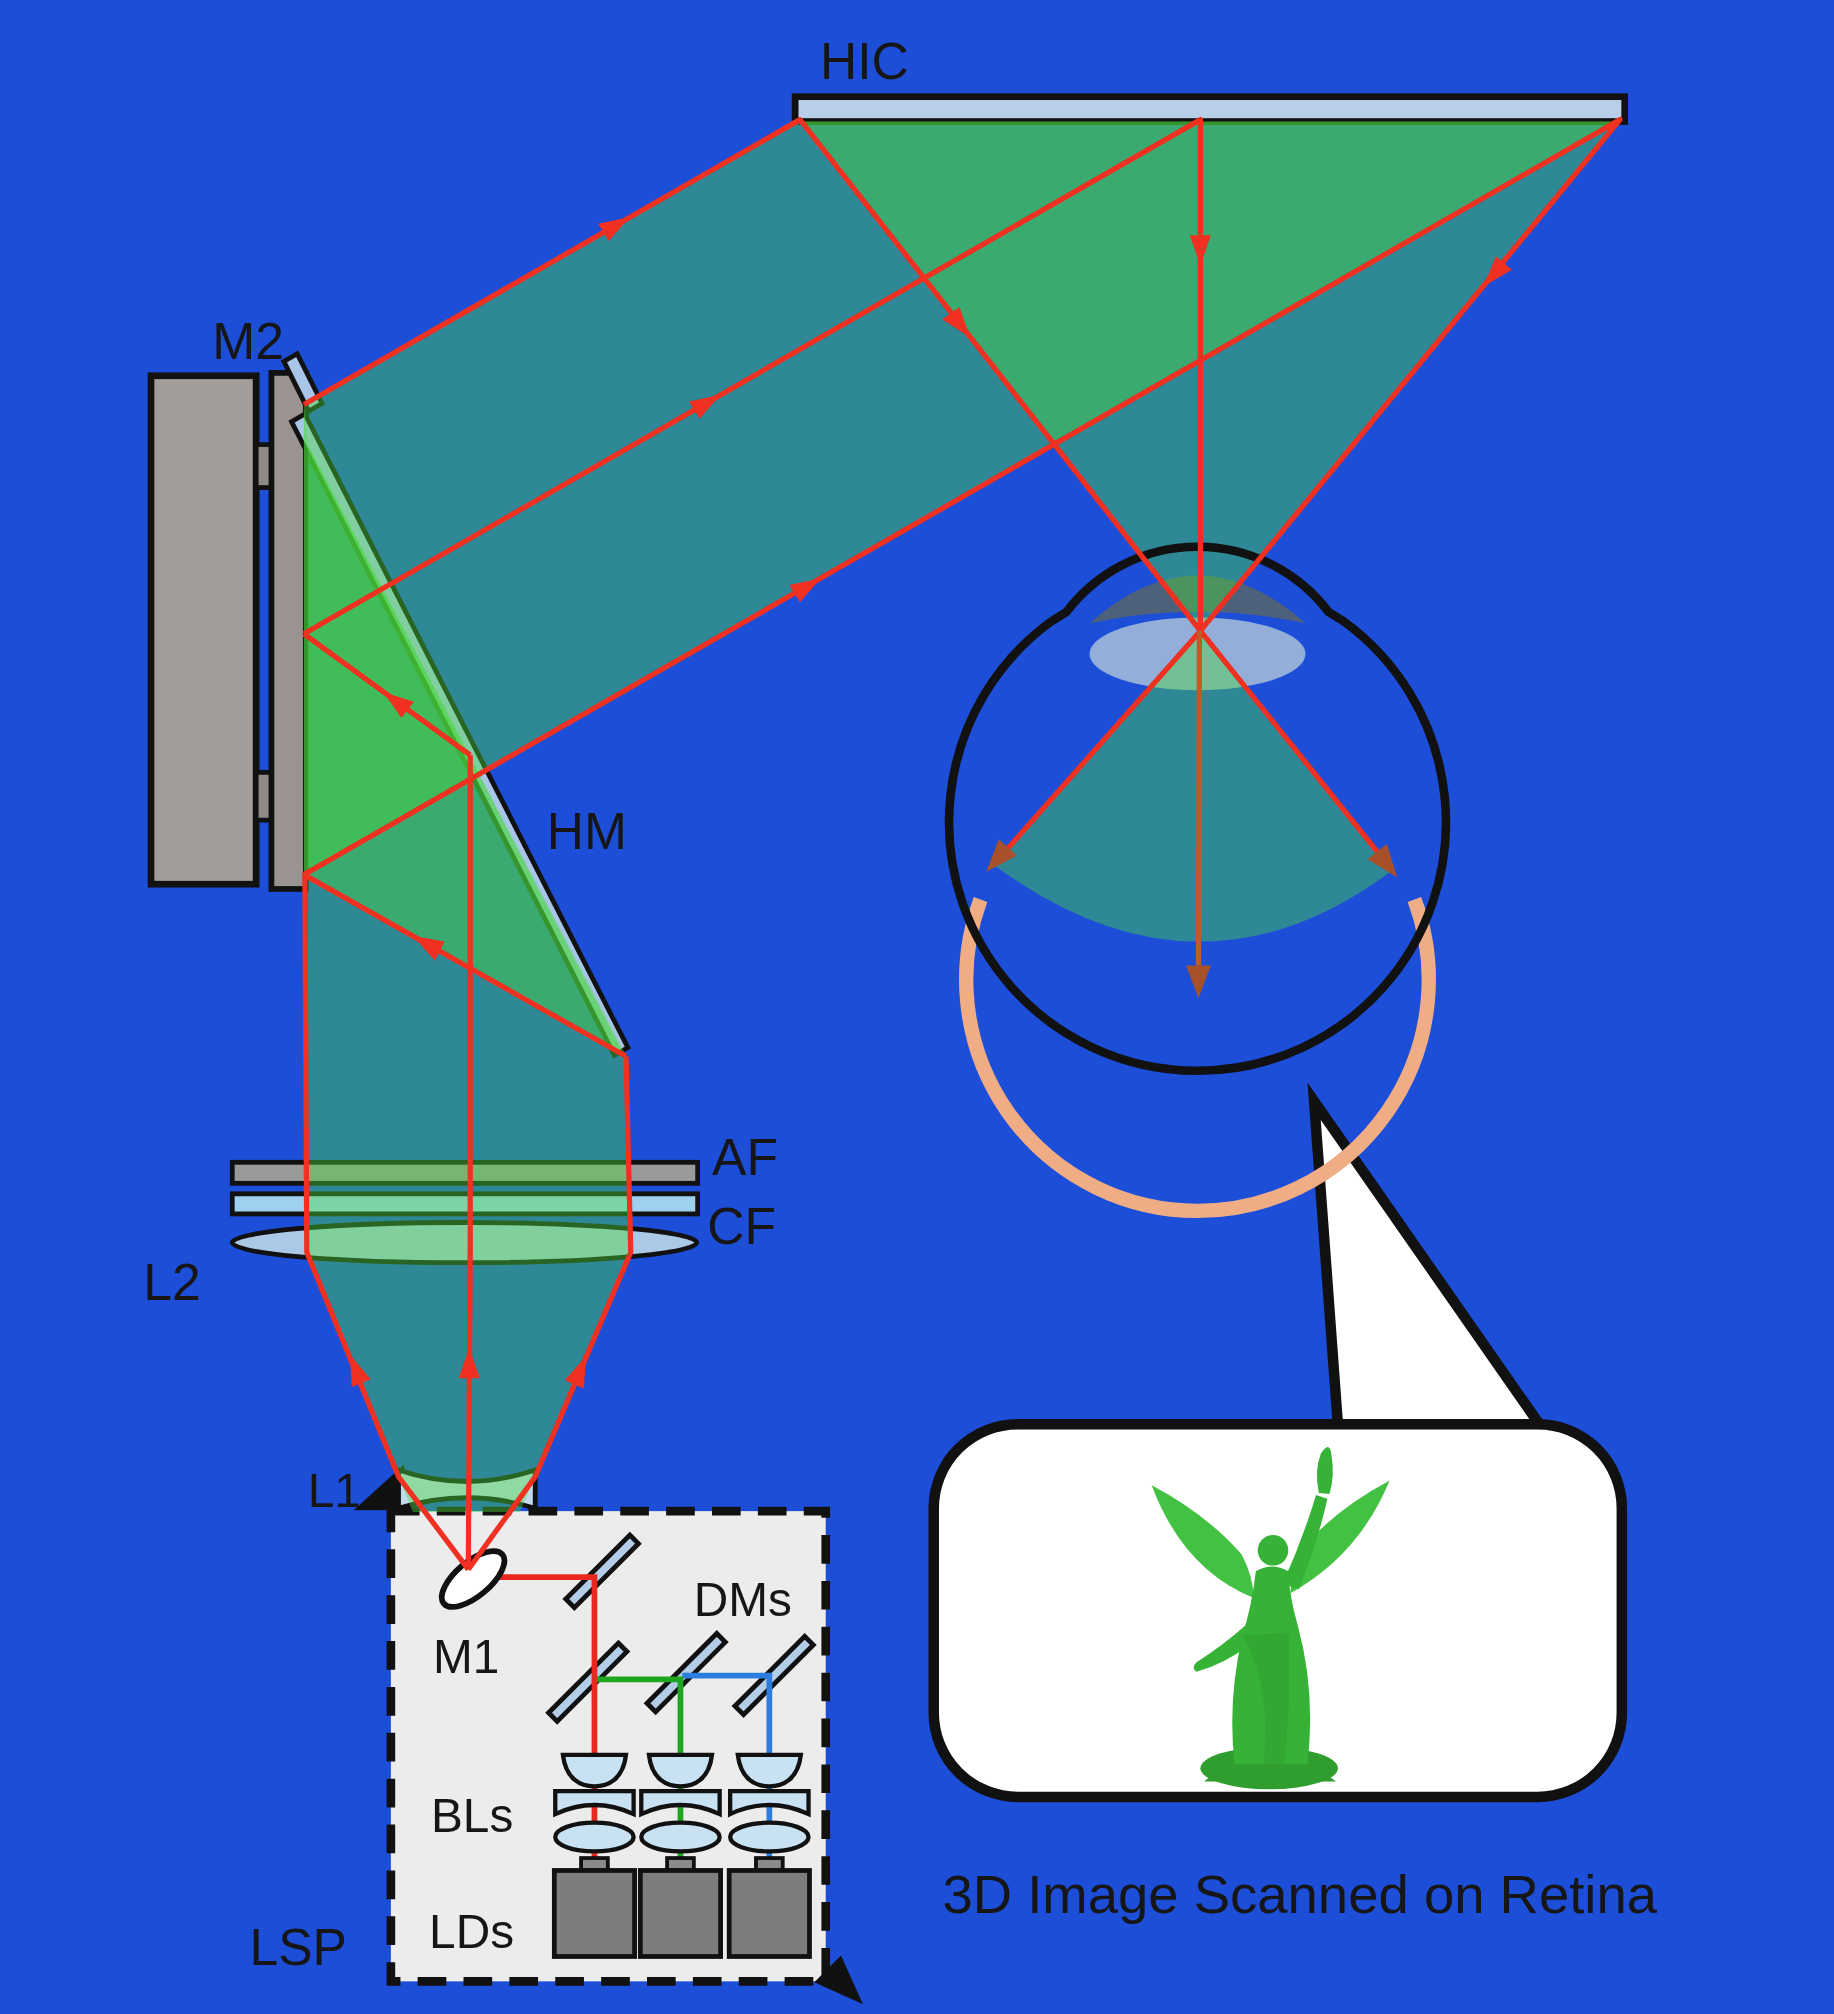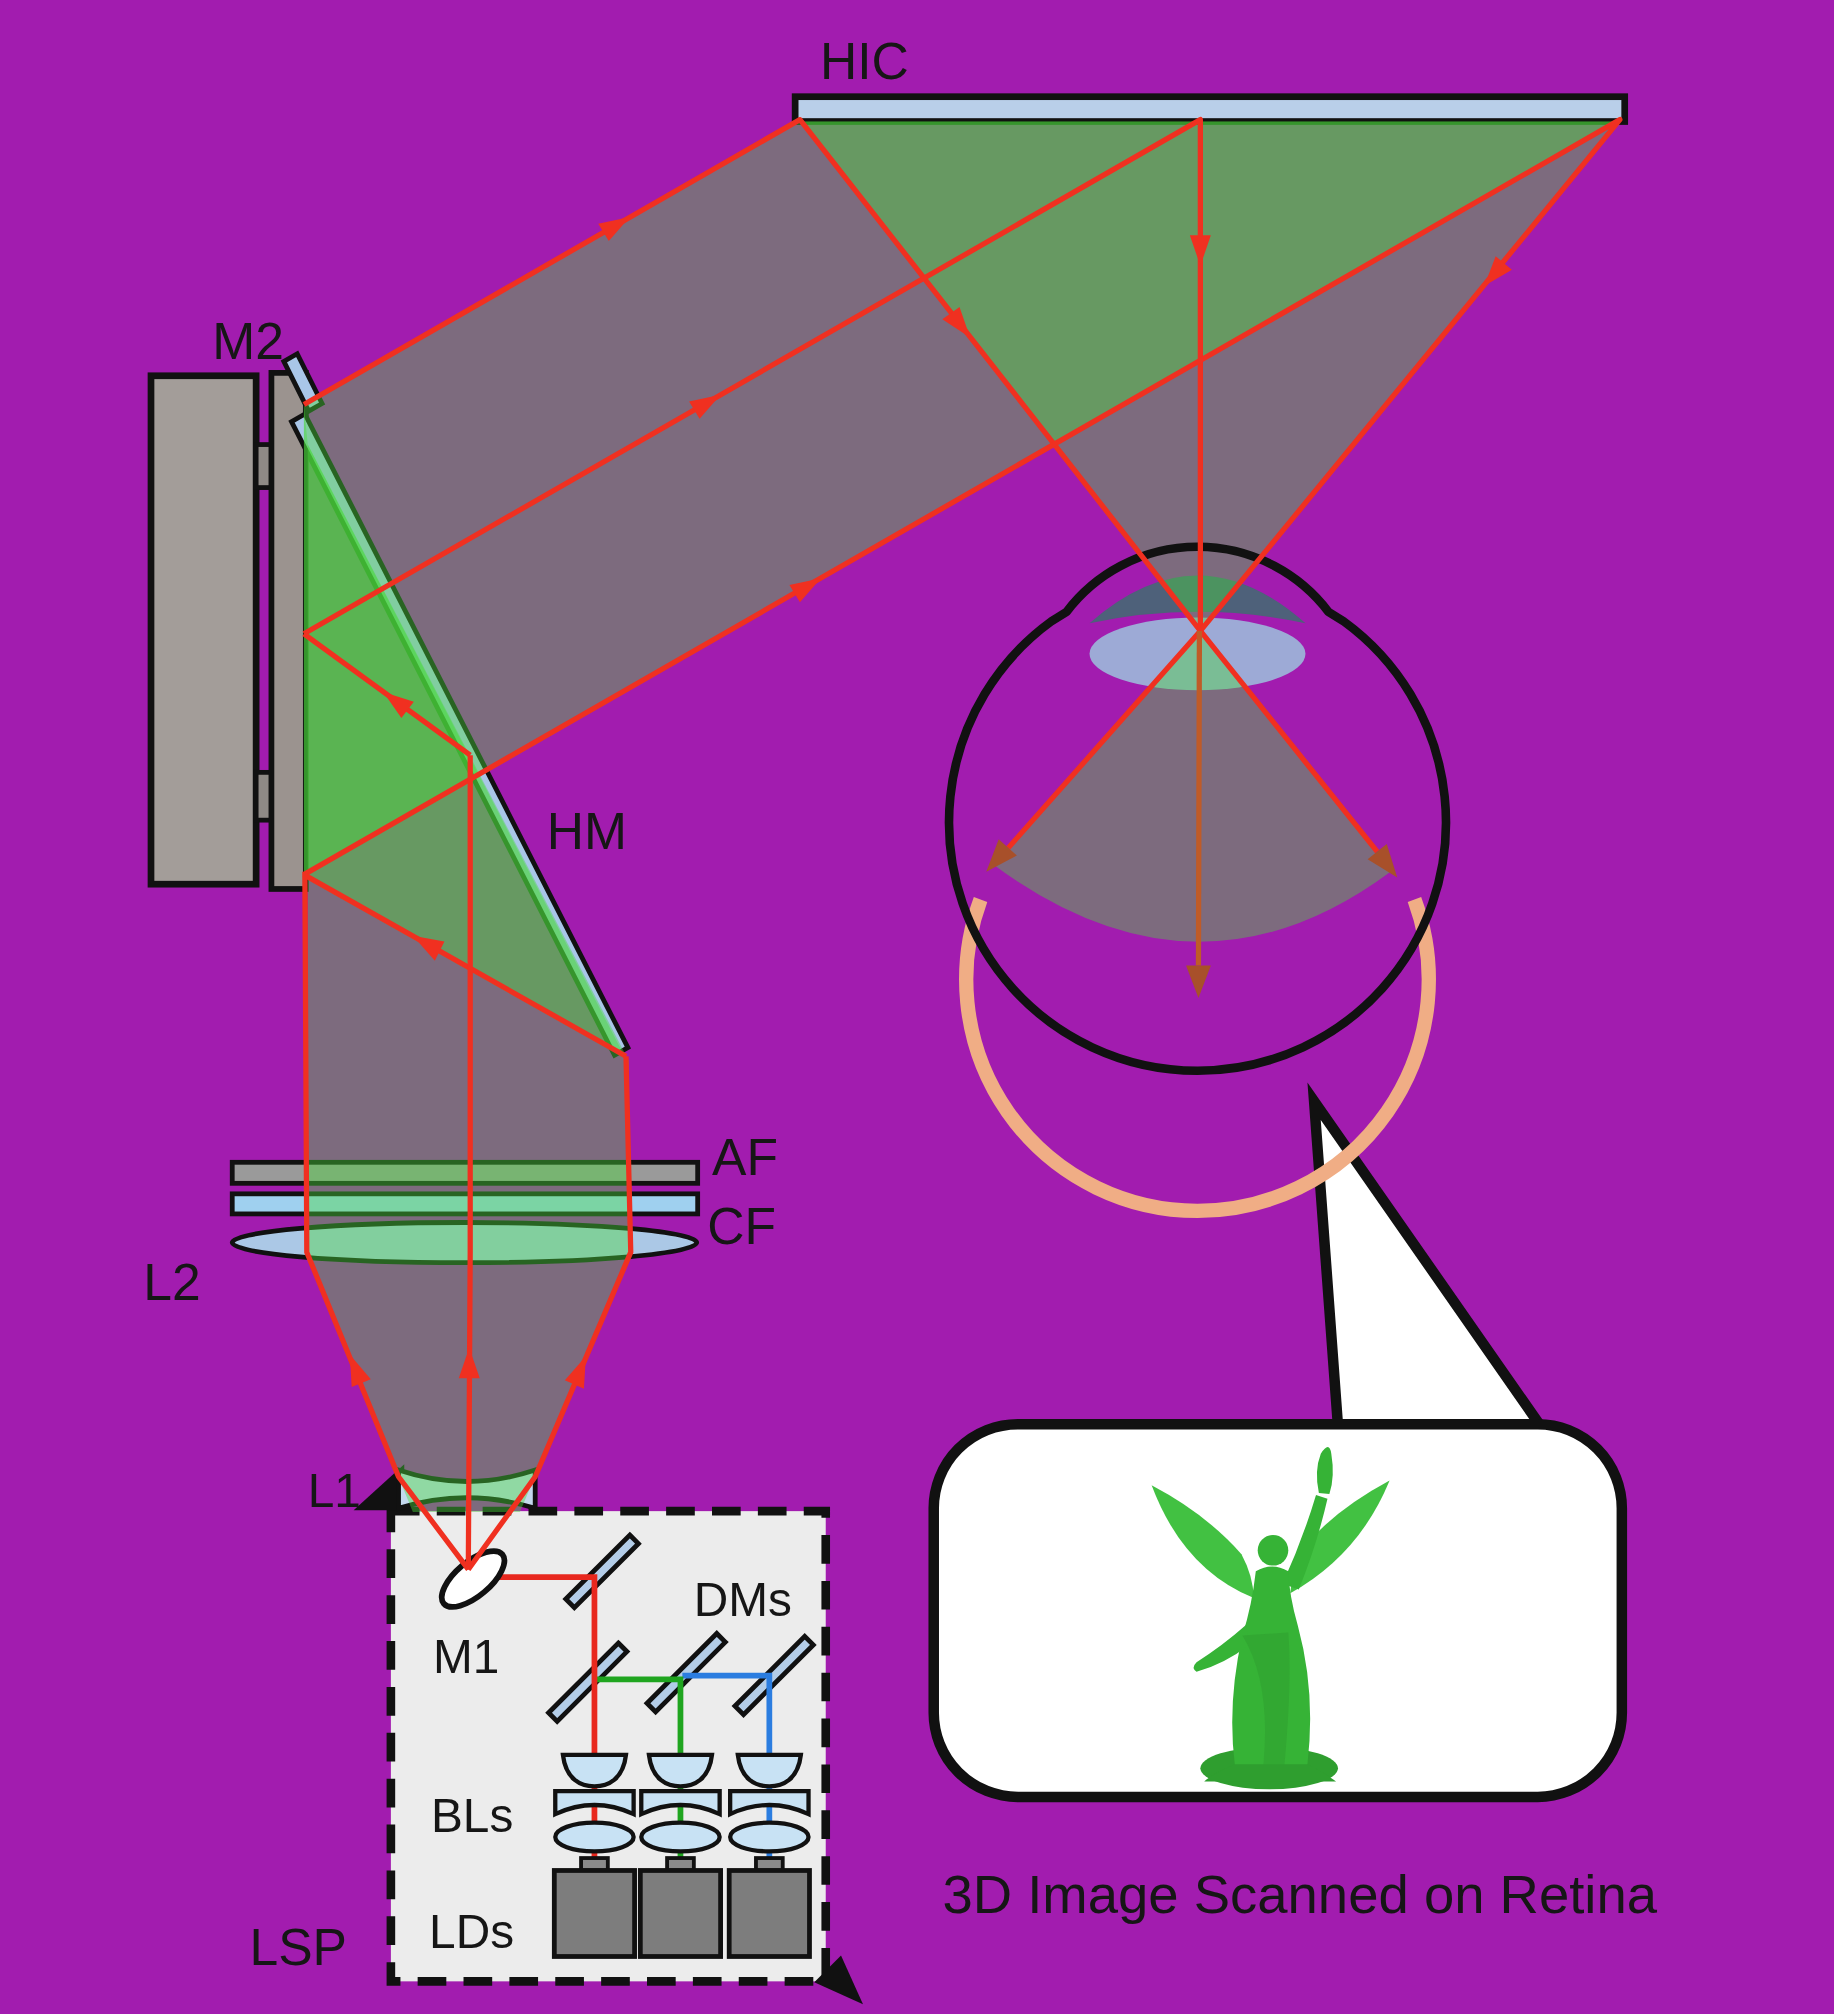--- a/index.html
+++ b/index.html
@@ -1,16 +1,16 @@
 <!DOCTYPE html>
 <html><head>
 <meta charset="utf-8">
 <style>
   html,body{margin:0;padding:0;background:#ffffff;}
-  .stage{position:relative;width:1834px;height:2014px;background:#a21caf;overflow:hidden;
+  .stage{position:relative;width:1834px;height:2014px;background:#1d4ed8;overflow:hidden;
          font-family:"Liberation Sans", sans-serif;}
   svg{position:absolute;left:0;top:0;}
   text{font-family:"Liberation Sans", sans-serif;fill:#161616;}
   .lbl{font-size:54px;}
   .lbl-sm{font-size:50px;}
   .cap{font-size:57px;}
 </style>
 </head>
 <body>
 

